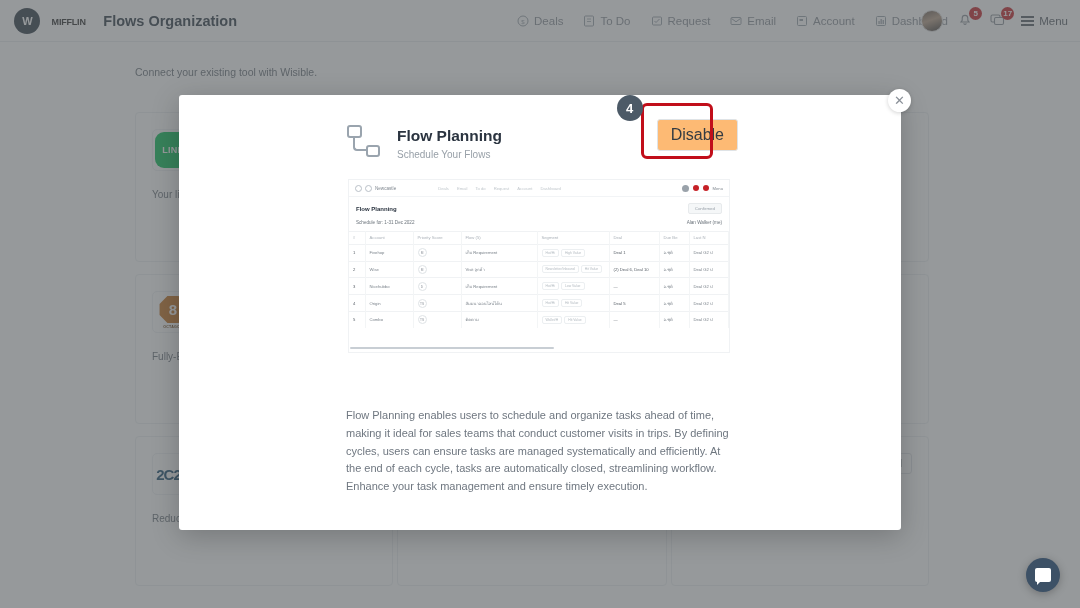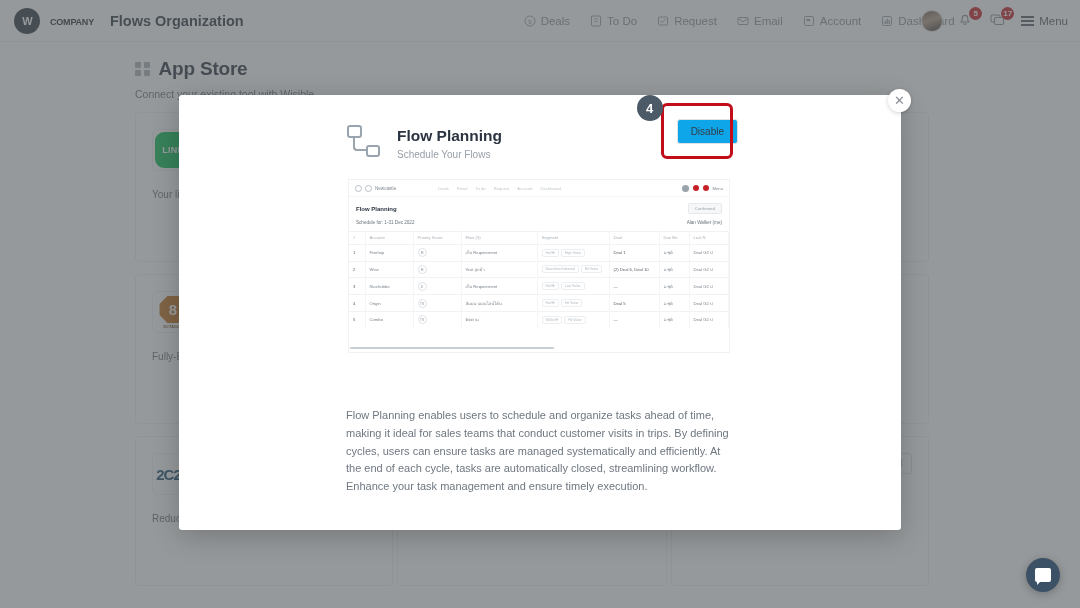--- a/index.html
+++ b/index.html
@@ -122,22 +122,22 @@
   .head-txt { margin-left: 14px; }
   .modal-title { font-size: 15.5px; font-weight: bold; color: #2b3440; }
   .modal-subtitle { font-size: 10px; color: #98a0a8; margin-top: 4px; }
 
   .disable-wrap { position: absolute; right: 163px; top: 24px; }
   .annot-box {
     position: absolute; left: -16px; top: -16px; width: 72px; height: 56px;
     border: 3px solid #c10e1a; border-radius: 6px; pointer-events: none;
   }
   .disable-btn {
-    border: 1px solid #dfe3e6; border-radius: 3px; background: #0ea5e9;
-    font-size: 10px; color: #343b42; padding: 6px 13px; cursor: pointer;
+    border: 1px solid #dfe3e6; border-radius: 3px; background: #fdba74;
+    font-size: 16px; color: #343b42; padding: 6px 13px; cursor: pointer;
   }
   .step-badge {
     position: absolute; left: -40px; top: -24px;
     width: 26px; height: 26px; border-radius: 50%; background: #4c5a67;
     color: #fff; font-size: 13px; font-weight: bold;
     display: flex; align-items: center; justify-content: center;
   }
 
   
   .preview {
@@ -191,21 +191,21 @@
 
 <div id="root">
 
   <div class="page">
 
     <div class="topbar">
       <div class="brand">
         <div class="brand-circle">W</div>
         <div class="brand-logo">
           <span>DUNDER</span>
-          <span>COMPANY</span>
+          <span>MIFFLIN</span>
           <span class="sub">PAPER COMPANY</span>
         </div>
         <div class="brand-name">Flows Organization</div>
       </div>
 
       <div class="topnav">
         <div class="nav-item">
           <span class="nav-ico">
               <svg width="12" height="12" viewBox="0 0 12 12">
                 <circle cx="6" cy="6" r="5" fill="none" stroke="#9aa2aa" stroke-width="1"></circle>
@@ -286,29 +286,20 @@
               <i></i>
               <i></i>
             </span>
           <span>Menu</span>
         </div>
       </div>
     </div>
 
     <div class="pagebody">
       <div class="page-head">
-        <div class="page-title-row">
-          <span class="grid-ico">
-              <i></i>
-              <i></i>
-              <i></i>
-              <i></i>
-            </span>
-          <span class="page-title">App Store</span>
-        </div>
         <div class="page-sub">Connect your existing tool with Wisible.</div>
       </div>
 
       <div class="cards-grid">
         <div class="card">
           <div class="card-ico-box">
             <span class="line-ico">
                 <span>LINE</span>
               </span>
           </div>

